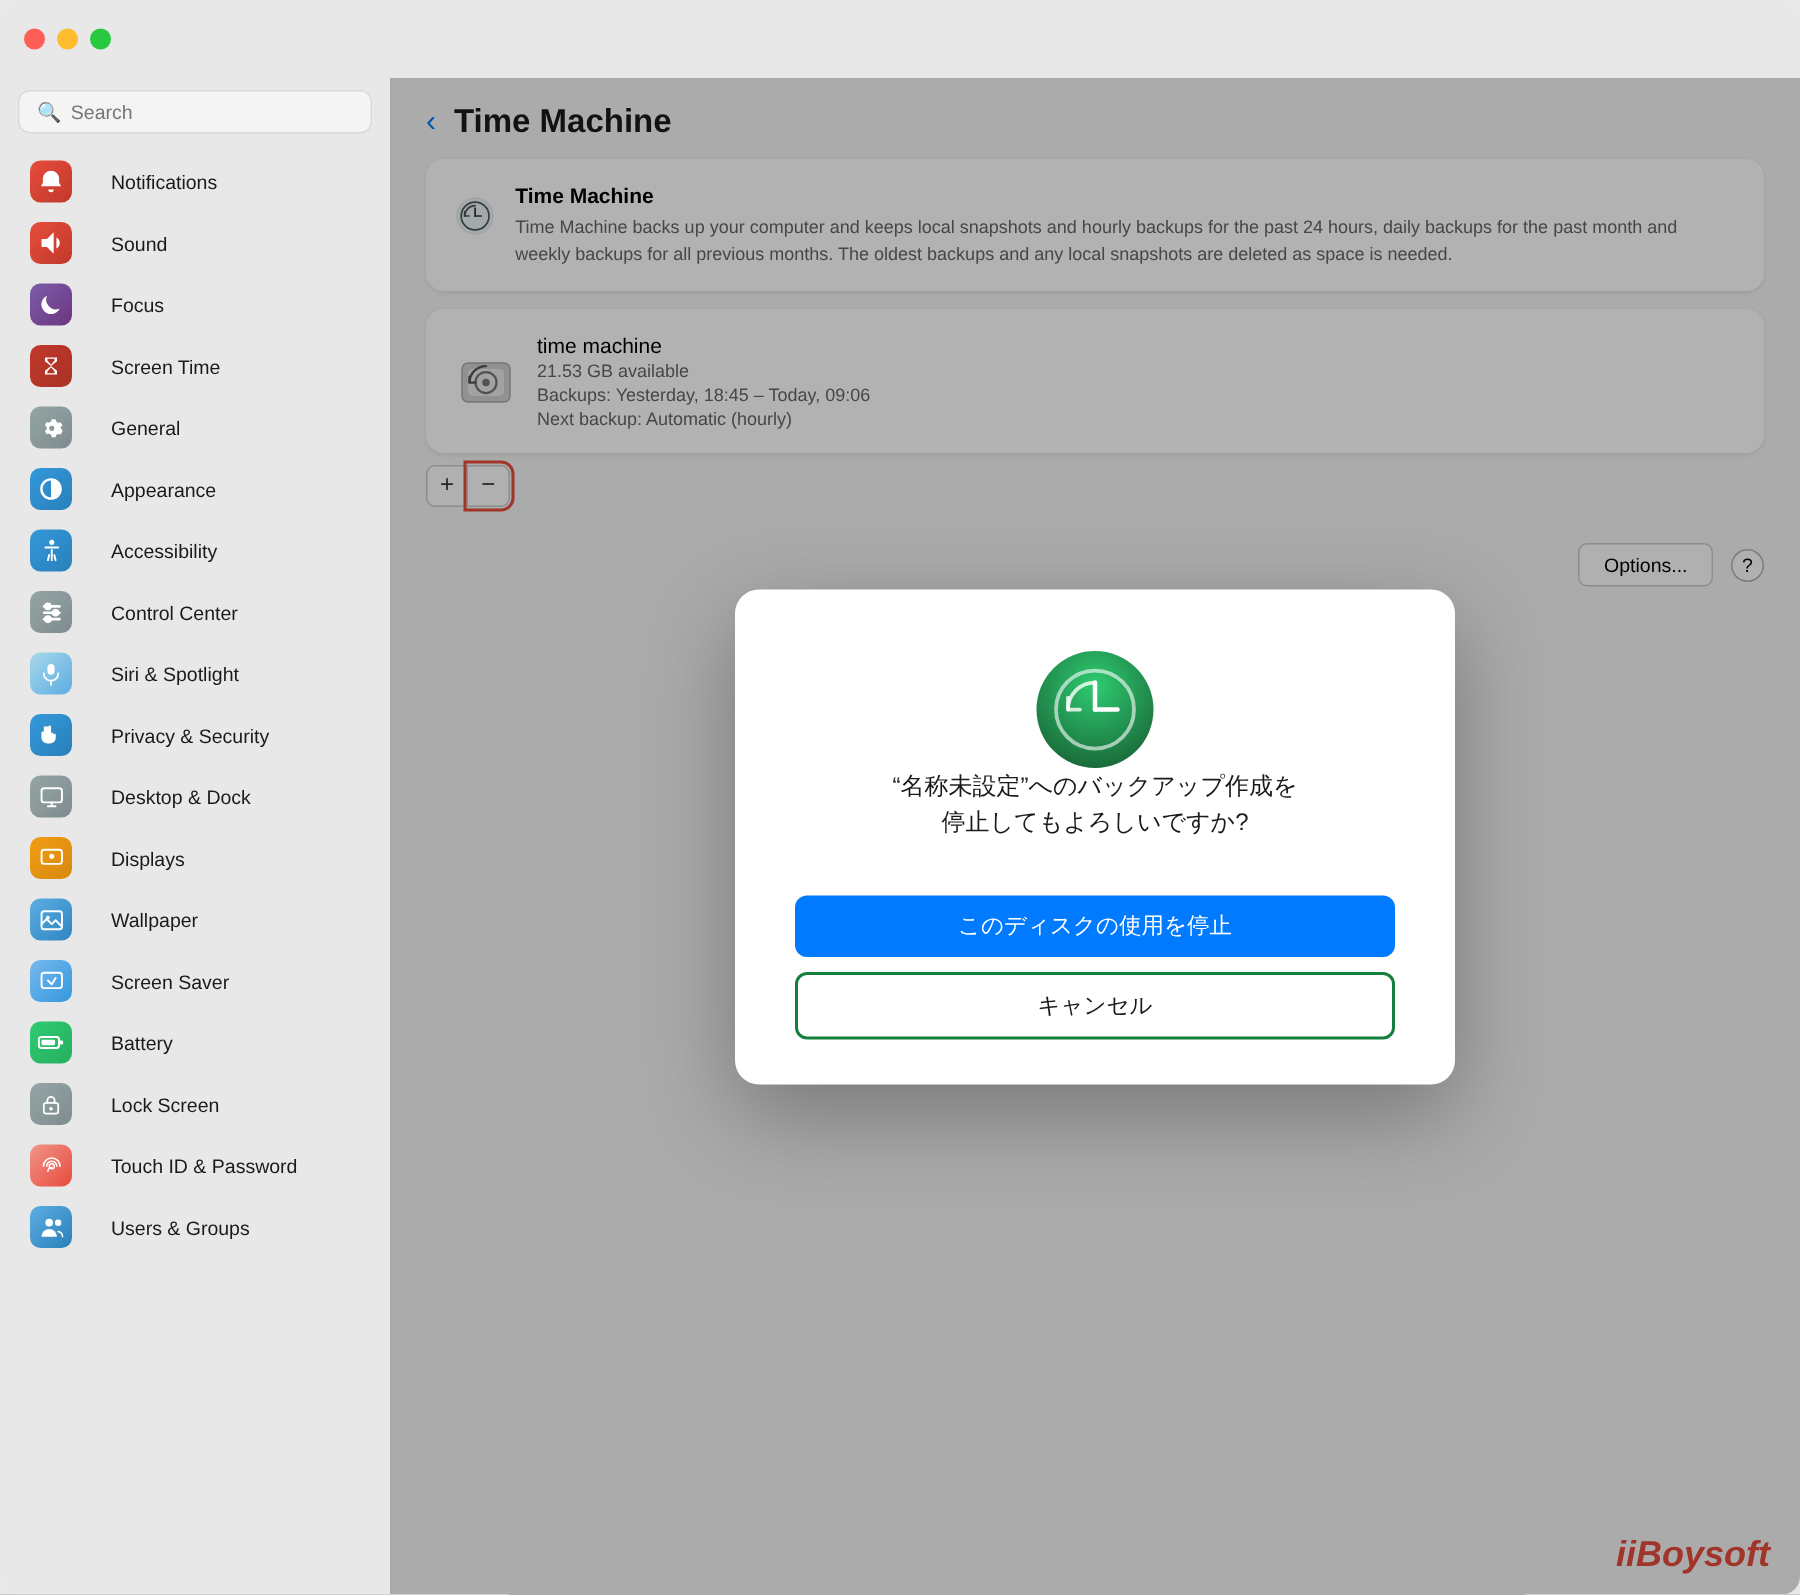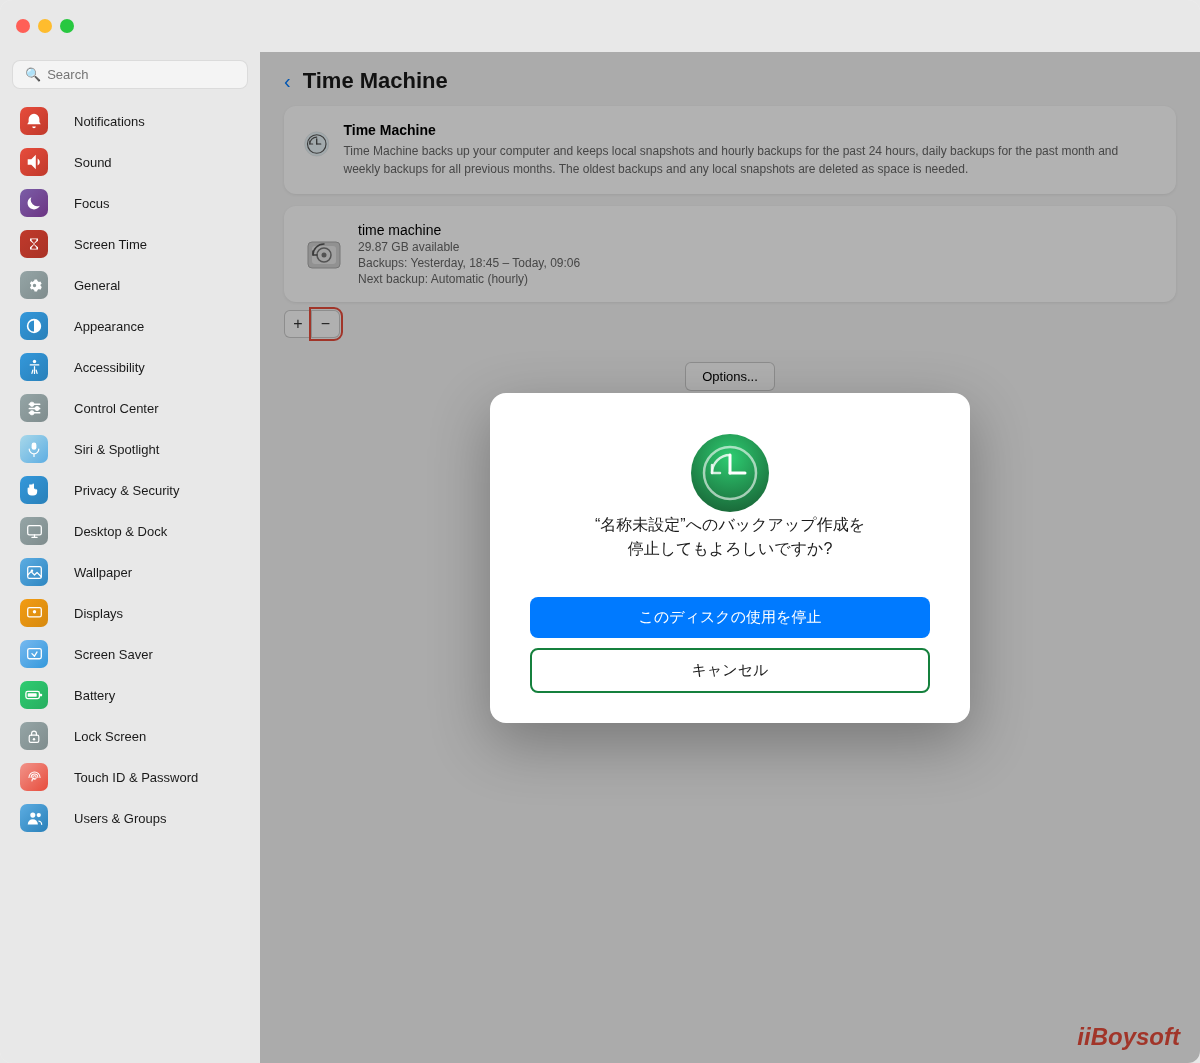--- a/index.html
+++ b/index.html
@@ -216,21 +216,20 @@
       outline: 2px solid #e74c3c;
       outline-offset: 1px;
       z-index: 1;
     }
     .bottom-bar {
       display: flex;
       justify-content: flex-end;
       align-items: center;
       gap: 12px;
       padding-top: 4px;
-      flex-direction: column;
     }
     .options-btn {
       padding: 6px 16px;
       border-radius: 6px;
       border: 1px solid rgba(0,0,0,0.2);
       background: rgba(255,255,255,0.8);
       font-size: 13px;
       cursor: pointer;
     }
     .help-btn {
@@ -437,37 +436,37 @@
           <div class="sidebar-item">
             <div class="sidebar-icon ic-desktop">
               <svg viewBox="0 0 20 20" width="17" height="17" fill="white">
                 <rect x="2" y="3" width="16" height="11" rx="2" fill="none" stroke="white" stroke-width="1.5"></rect>
                 <path d="M7 17h6M10 14v3" stroke="white" stroke-width="1.5" stroke-linecap="round"></path>
               </svg>
             </div>
             <span class="sidebar-label">Desktop &amp; Dock</span>
           </div>
           <div class="sidebar-item">
+            <div class="sidebar-icon ic-displays">
+              <svg viewBox="0 0 20 20" width="17" height="17" fill="white">
+                <rect x="2" y="3" width="16" height="11" rx="2" fill="none" stroke="white" stroke-width="1.5"></rect>
+                <circle cx="10" cy="8" r="2" fill="white"></circle>
+              </svg>
+            </div>
+            <span class="sidebar-label">Displays</span>
+          </div>
+          <div class="sidebar-item">
             <div class="sidebar-icon ic-wallpaper">
               <svg viewBox="0 0 20 20" width="17" height="17" fill="white">
                 <rect x="2" y="3" width="16" height="14" rx="2" fill="none" stroke="white" stroke-width="1.5"></rect>
                 <circle cx="7" cy="8" r="1.5" fill="white"></circle>
                 <path d="M2 13l4-4 4 4 3-3 5 5" stroke="white" stroke-width="1.5" fill="none" stroke-linecap="round" stroke-linejoin="round"></path>
               </svg>
             </div>
             <span class="sidebar-label">Wallpaper</span>
-          </div>
-          <div class="sidebar-item">
-            <div class="sidebar-icon ic-displays">
-              <svg viewBox="0 0 20 20" width="17" height="17" fill="white">
-                <rect x="2" y="3" width="16" height="11" rx="2" fill="none" stroke="white" stroke-width="1.5"></rect>
-                <circle cx="10" cy="8" r="2" fill="white"></circle>
-              </svg>
-            </div>
-            <span class="sidebar-label">Displays</span>
           </div>
           <div class="sidebar-item">
             <div class="sidebar-icon ic-screensaver">
               <svg viewBox="0 0 20 20" width="17" height="17" fill="white">
                 <rect x="2" y="3" width="16" height="12" rx="2" fill="none" stroke="white" stroke-width="1.5"></rect>
                 <path d="M7 9l3 3 3-5" stroke="white" stroke-width="1.5" fill="none" stroke-linecap="round" stroke-linejoin="round"></path>
               </svg>
             </div>
             <span class="sidebar-label">Screen Saver</span>
           </div>
@@ -544,21 +543,21 @@
           <svg class="tm-disk-svg" viewBox="0 0 40 40">
             <rect x="4" y="8" width="32" height="26" rx="4" fill="#d0d0d0" stroke="#aaa" stroke-width="1"></rect>
             <rect x="8" y="12" width="24" height="18" rx="3" fill="#e8e8e8"></rect>
             <circle cx="20" cy="21" r="7" fill="none" stroke="#777" stroke-width="1.5"></circle>
             <circle cx="20" cy="21" r="2.5" fill="#777"></circle>
             <path d="M9 21 A11 11 0 0 1 20 10" fill="none" stroke="#555" stroke-width="1.5" stroke-linecap="round"></path>
             <polyline points="9,17 9,21 13,21" fill="none" stroke="#555" stroke-width="1.5" stroke-linecap="round" stroke-linejoin="round"></polyline>
           </svg>
           <div class="disk-info">
             <h4>time machine</h4>
-            <p>29.87 GB available</p>
+            <p>21.53 GB available</p>
             <p>Backups: Yesterday, 18:45 – Today, 09:06</p>
             <p>Next backup: Automatic (hourly)</p>
           </div>
         </div>
 
         <div class="add-remove-bar">
           <button class="btn-add">+</button>
           <button class="btn-remove highlighted">−</button>
         </div>
 

